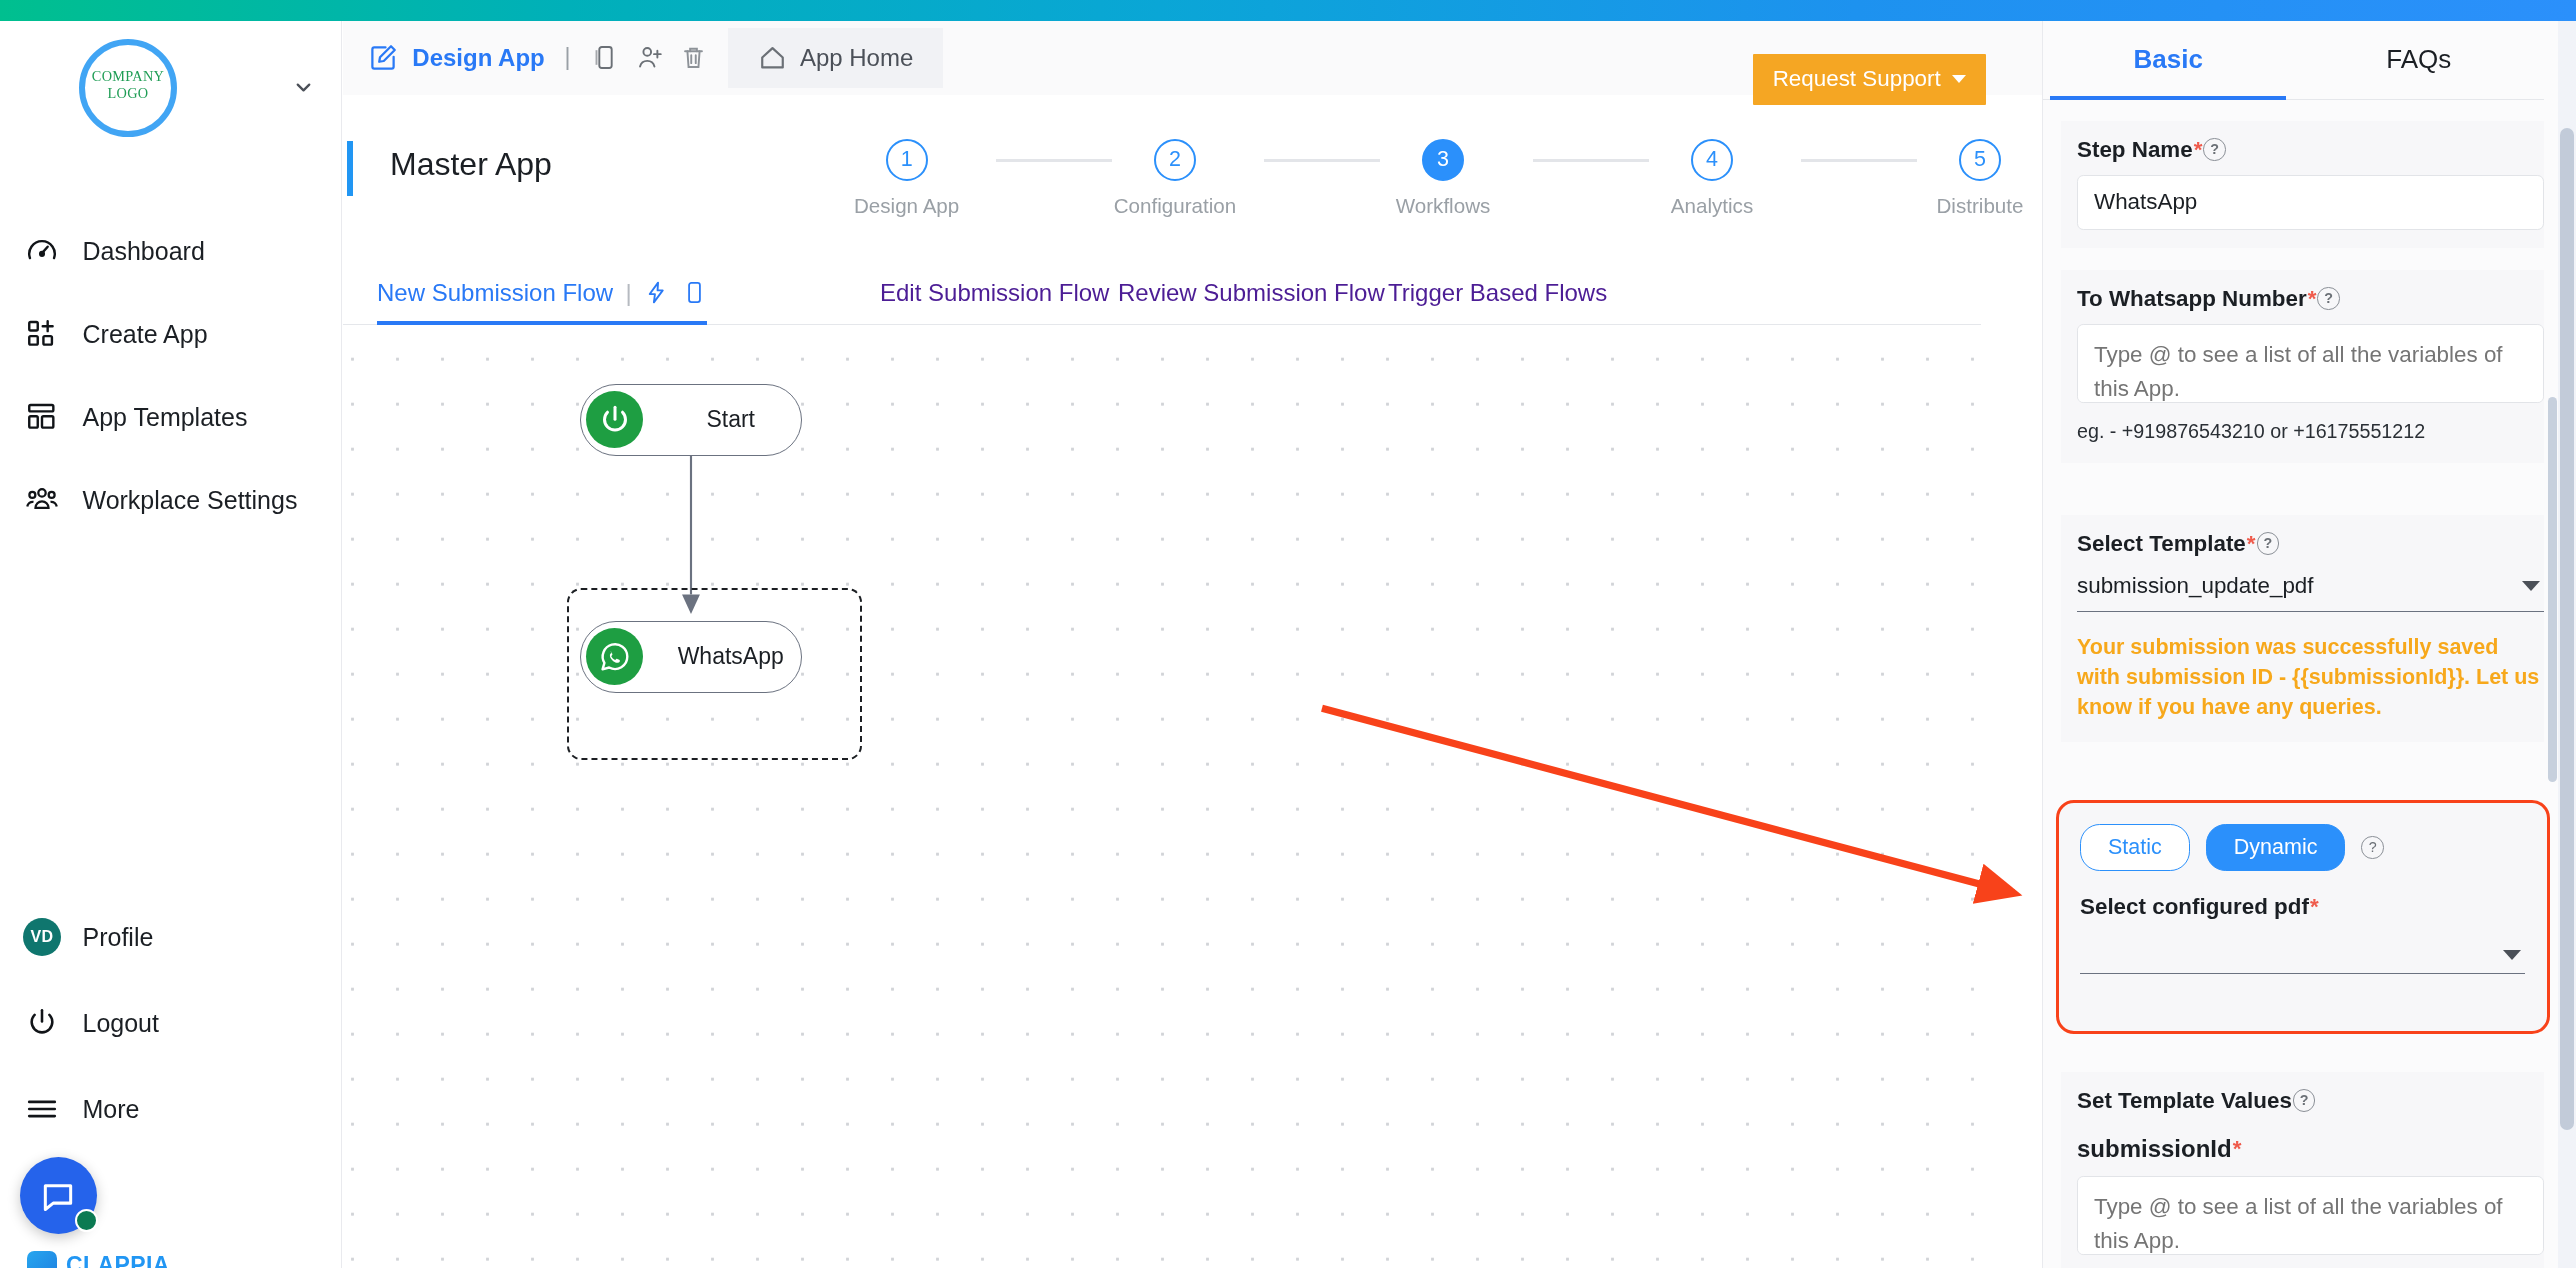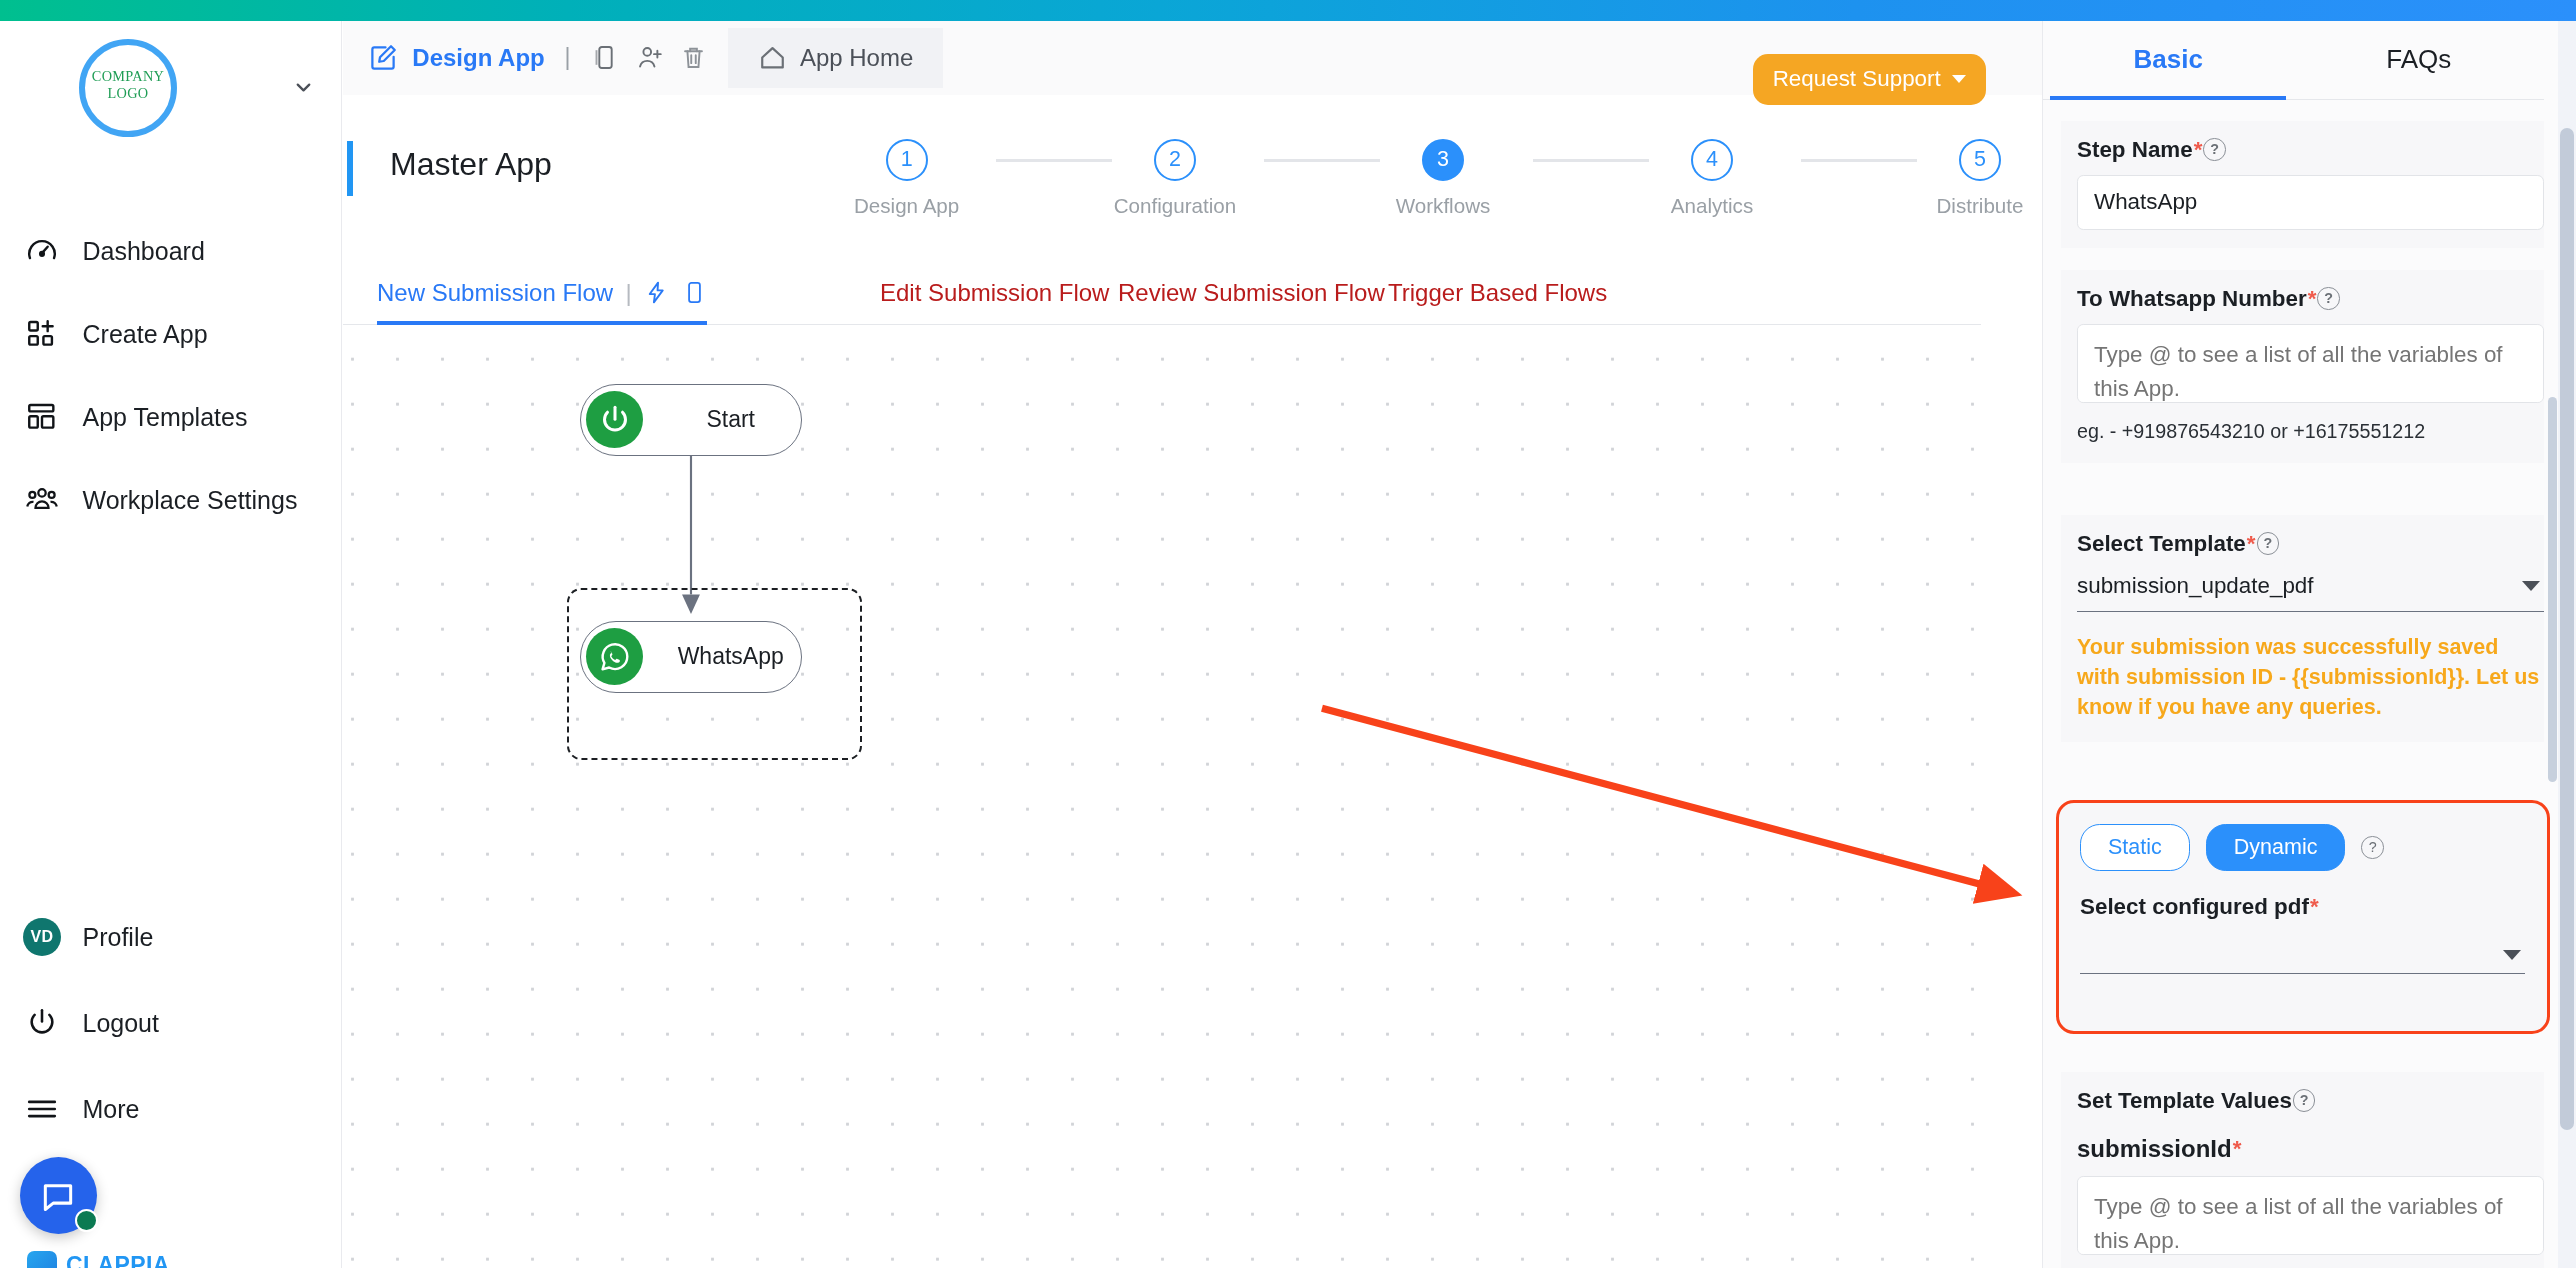--- a/index.html
+++ b/index.html
@@ -104,21 +104,21 @@
   .tb-ico svg { width: 27px; height: 27px; }
   .tb-home {
     margin-left: 19.7px; height: 60px; padding: 0 30px;
     background: #f1f2f5; display:flex; align-items:center; gap: 12.5px; cursor:pointer;
   }
   .tb-home svg { width: 29px; height: 29px; }
   .tb-home-label { font-size: 24px; color: #4b5058; }
 
   .support-btn {
     position: absolute; top: 33px; right: 56px;
-    background: #f5a623; color: #fff; border: none; border-radius: 15px;
+    background: #f5a623; color: #fff; border: none; border-radius: 1px;
     padding: 12.5px 19.7px; font-size: 22.4px; font-family: inherit; cursor: pointer;
     display: flex; align-items: center; gap: 11.6px; margin-left: 32px;
   }
   .support-btn .caret {
     width:0;height:0;border-left:7.2px solid transparent;border-right:7.2px solid transparent;
     border-top:8px solid #fff;
   }
 
   .apptitle-row { position: absolute; top: 106px; left: 0; width: 1699px; height: 77px; }
   .apptitle-bar { position:absolute; left: 3.6px; top: 14.3px; width: 6.3px; height: 55px; background:#2196f3; }
@@ -134,21 +134,21 @@
     font-size: 21.5px; line-height: 1;
   }
   .step.active .step-circle { background: #2b90fb; color: #fff; border-color: #2b90fb; }
   .step-label { margin-top: 13.4px; font-size: 20.6px; color: #9aa0a6; }
   .step-line { position: absolute; top: 20.6px; height: 2.7px; background: #e3e5e9; }
 
   
   .tabs { position: absolute; top: 240px; left: 0; width: 1638px; height: 64px; border-bottom: 0.9px solid #e5e7eb; }
   .tab {
     position: absolute; top: 0; height: 64px; display:flex; align-items:center; gap: 12.5px;
-    font-size: 24px; color: #b91c1c; cursor: pointer; white-space: nowrap;
+    font-size: 24px; color: #4c1d95; cursor: pointer; white-space: nowrap;
   }
   .tab.active { color: #2979f6; }
   .tab .underline { position:absolute; left:0; bottom:-0.9px; height: 4.5px; background:#2979f6; width:100%; }
   .tab-div { color:#b6bac0; font-weight: 300; }
   .tab-ico { display:flex; align-items:center; }
   .tab-ico svg { width: 25px; height: 25px; }
 
   
   .canvas {
     position: absolute; top: 305px; left: 0; width: 1638px; height: 943px;

